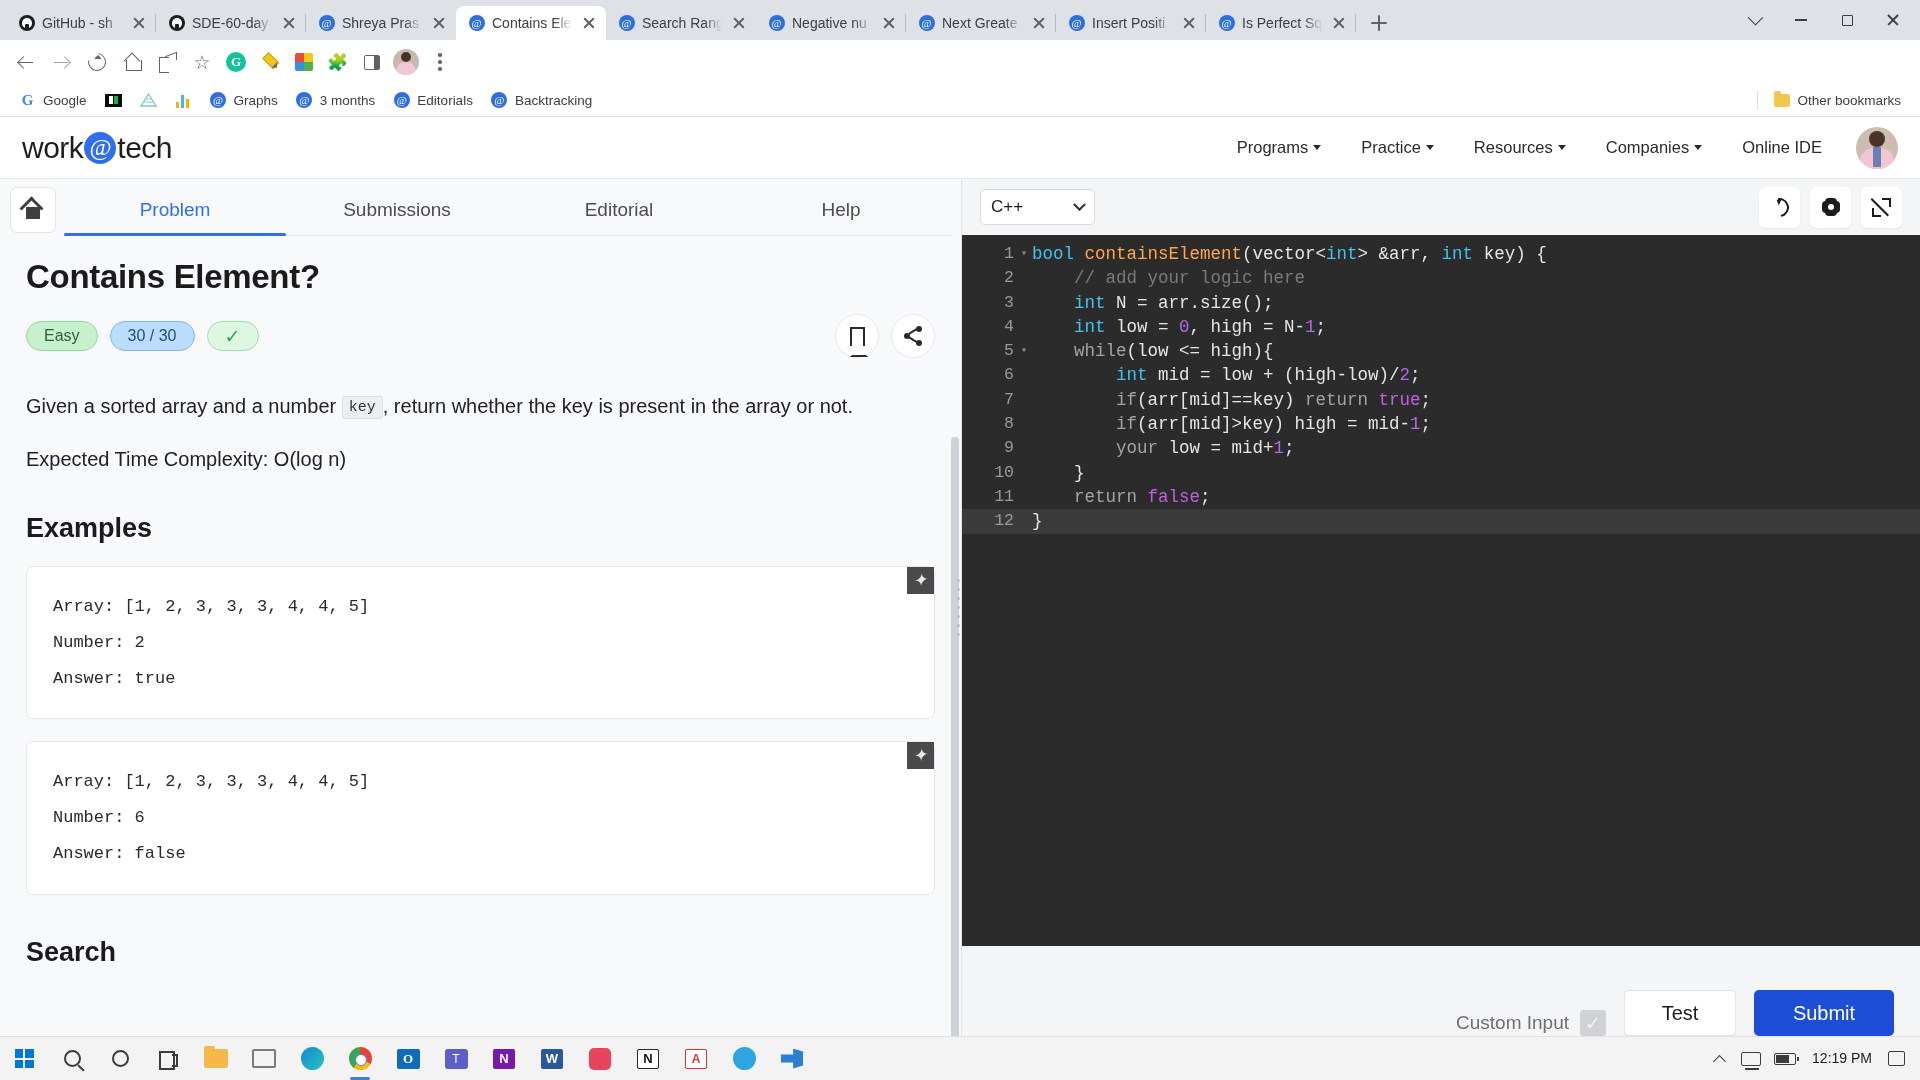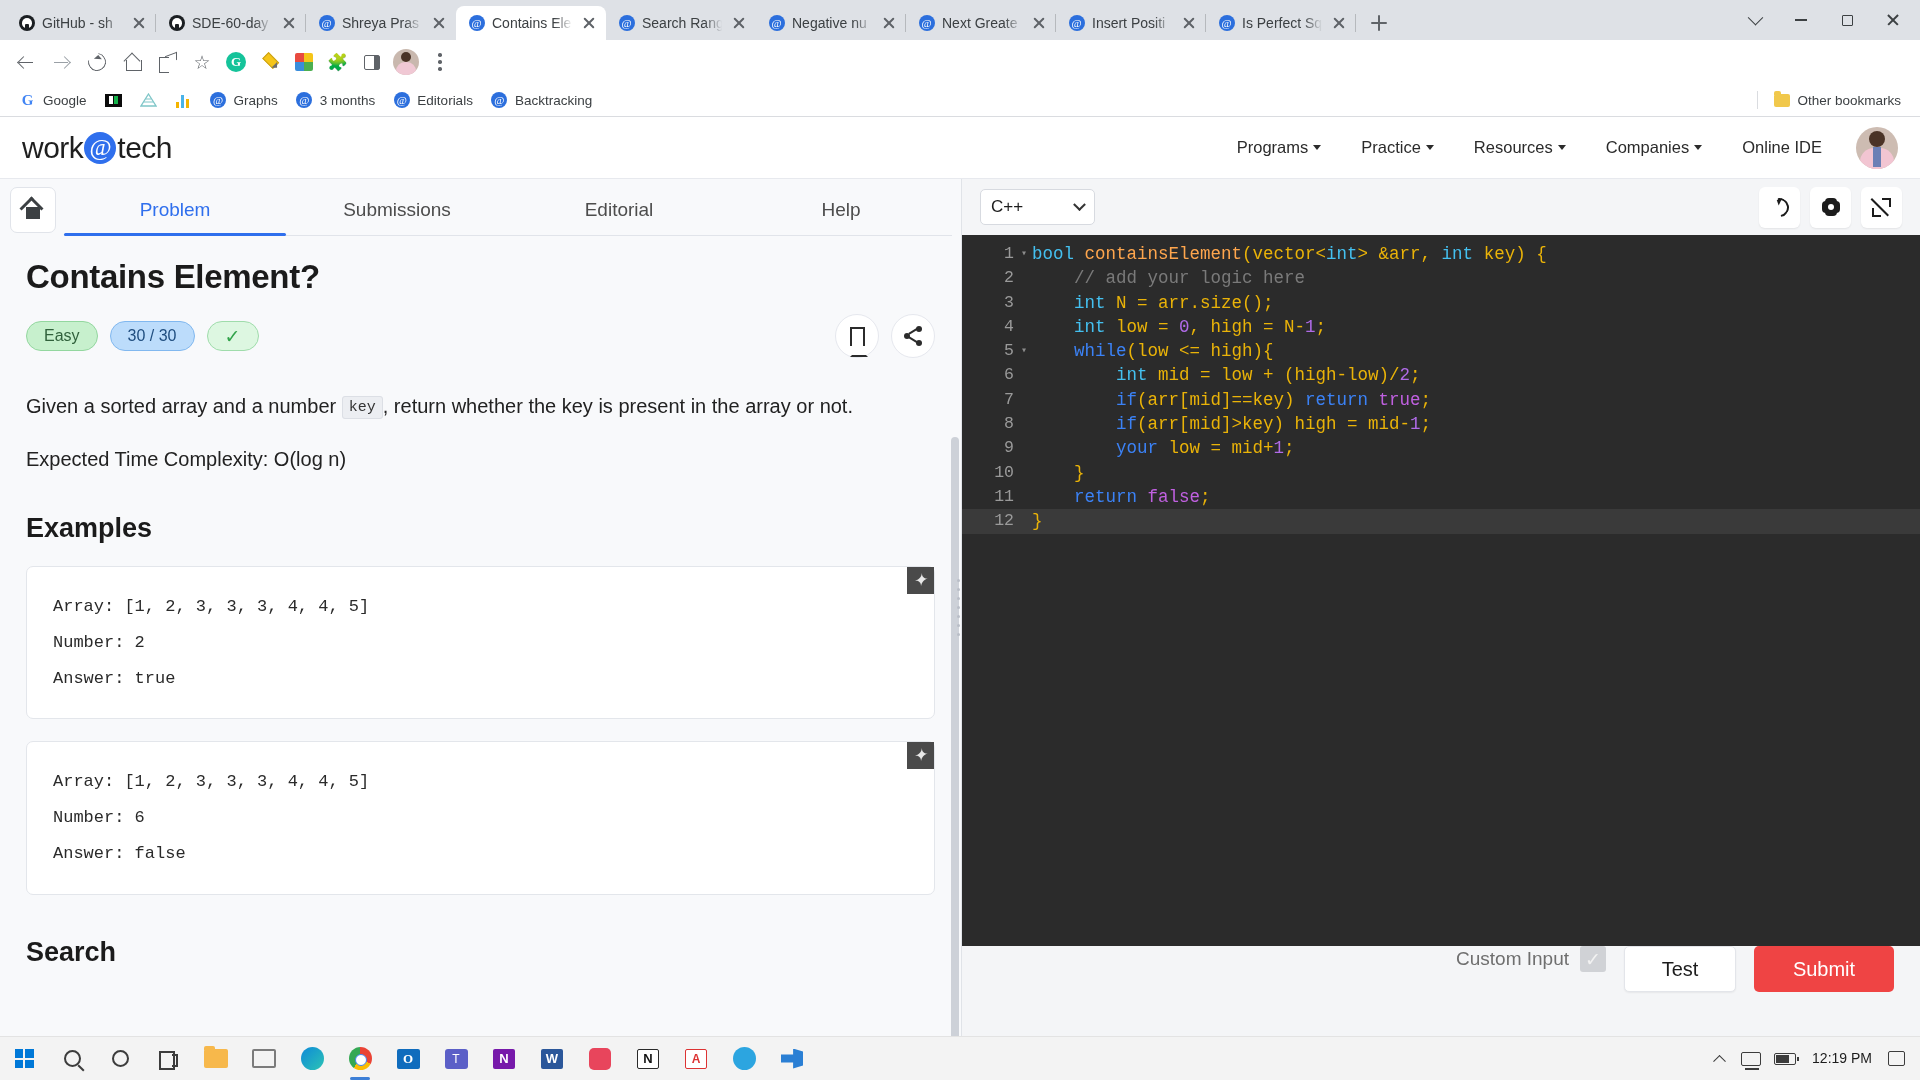--- a/index.html
+++ b/index.html
@@ -274,40 +274,40 @@
   .gutter {
     width: 58px; flex:0 0 58px; text-align:right; padding-right: 6px;
     color:#9a9a9a; font-size:16.5px;
   }
   .fold { width:12px; flex:0 0 12px; color:#8c8c8c; font-size:10px; text-align:left; padding-left:1px;}
   .ccode { white-space: pre; color:#d8d8d8; }
   .t-kw { color:#44c0f0; }      
   .t-fn { color:#ffa64d;margin-top:32px; }      
   .t-cm { color:#7a7a7a; }      
   .t-num { color:#b06be8; }     
-  .t-ctl { color:#3b82f6; }     
+  .t-ctl { color:#a3a3a3; }     
   .t-val { color:#c060e0; }     
-  .t-pl { color:#eab308; }
+  .t-pl { color:#e5e5e5; }
 
   .ed-footer {
-    height: 90px; flex:0 0 90px; background:#f4f5f7; display:flex; align-items:flex-start;
+    height: 90px; flex:0 0 90px; background:#f4f5f7; display:flex; align-items:flex-end;
     justify-content:flex-end; padding-right: 26px; gap: 18px;
   }
   .custom-input { display:flex; align-items:center; gap:11px; font-size:19px; color:#6f6f6f; }
   .chk {
     width:26px;height:26px;background:#d0d2d6;border-radius:3px;
     display:flex;align-items:center;justify-content:center;color:#f2f2f2;font-size:19px;line-height:1;
   }
   .btn-test {
     width:112px;height:46px;background:#fff;border:1px solid #e3e5ea;border-radius:5px;
     display:flex;align-items:center;justify-content:center;font-size:20px;color:#1c1c1c;
     box-shadow:0 1px 2px rgba(0,0,0,.06);
   }
   .btn-submit {
-    width:140px;height:46px;background:#ef4444;border-radius:5px;
+    width:140px;height:46px;background:#1d4ed8;border-radius:5px;
     display:flex;align-items:center;justify-content:center;font-size:20px;color:#fff;
   }
 
   
   .taskbar {
     height: 44px; flex:0 0 44px; background:#f3f3f3; display:flex; align-items:center;
     padding-left: 0; border-top:1px solid #e3e3e3;
   }
   .tb-start { width:48px;height:44px;display:flex;align-items:center;justify-content:center;}
   .winlogo { width:19px;height:19px;display:grid;grid-template-columns:1fr 1fr;grid-template-rows:1fr 1fr;gap:2px;}

